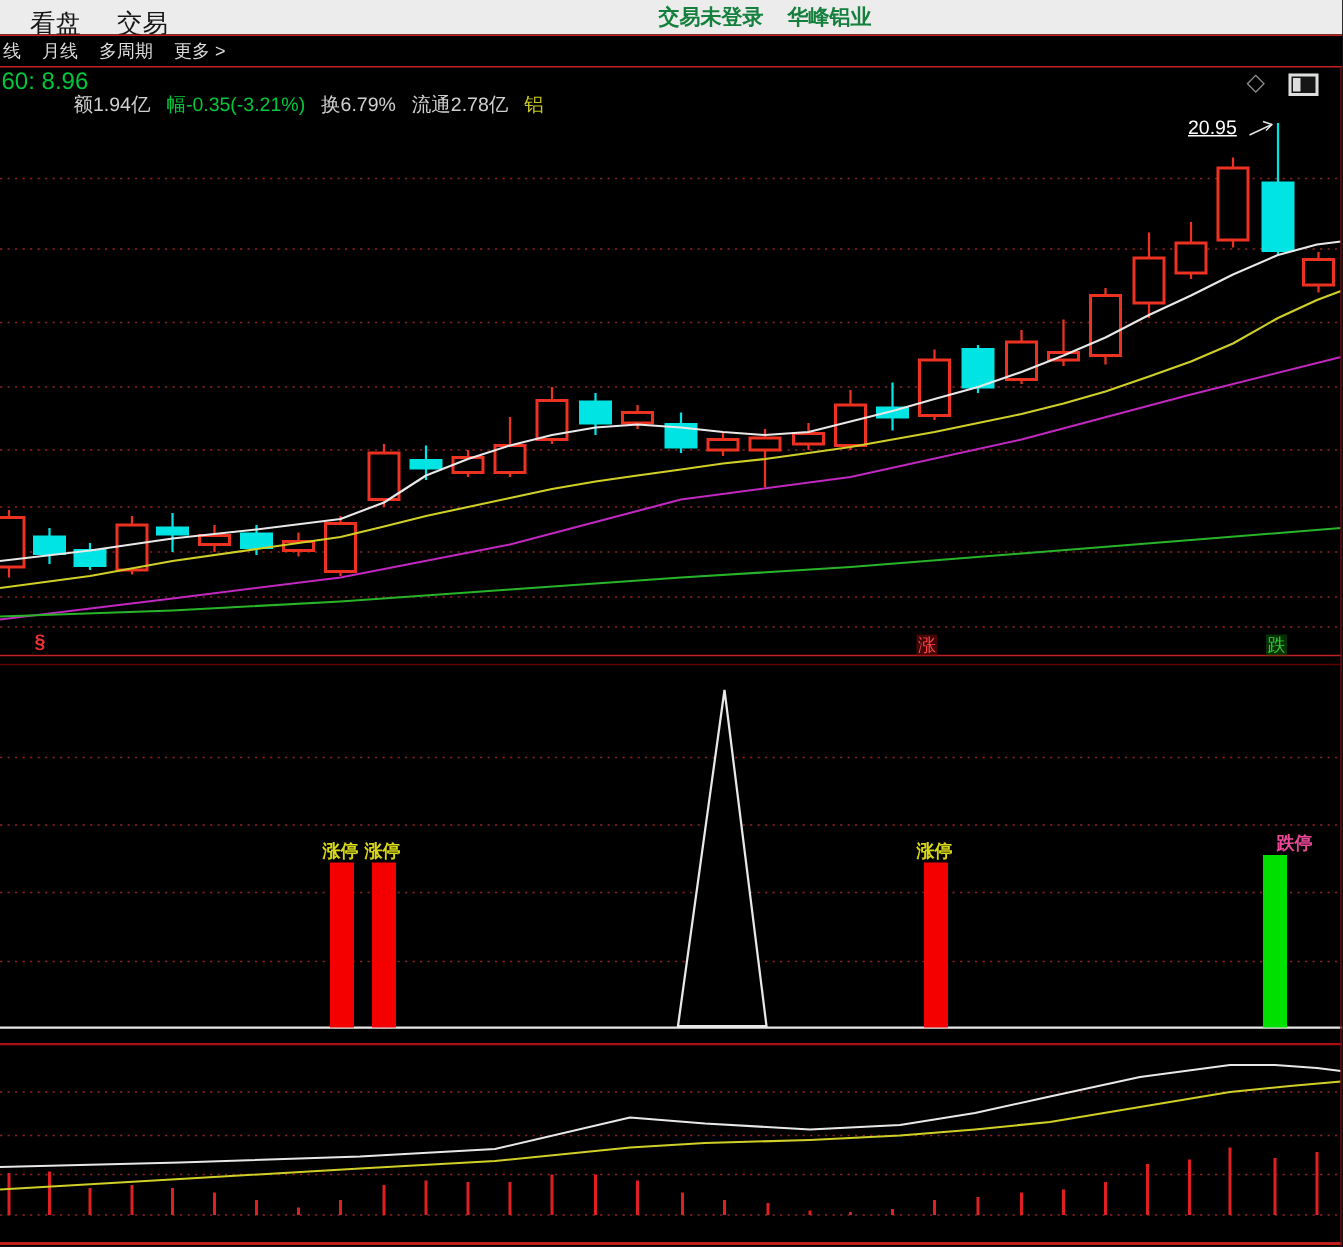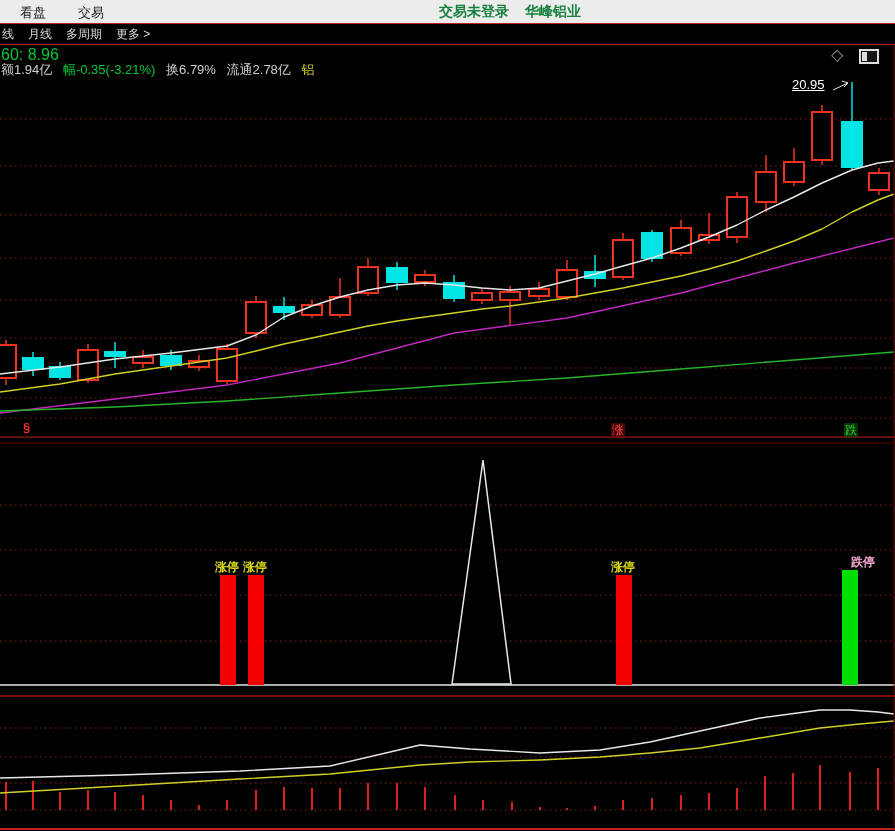--- a/index.html
+++ b/index.html
@@ -1,45 +1,45 @@
 <!DOCTYPE html>
 <html><head>
 <meta charset="utf-8">
 <style>
   html,body{margin:0;padding:0;background:#222;}
   .screen{position:relative;width:895px;height:831px;background:#000;overflow:hidden;
           font-family:"Liberation Sans",sans-serif;}
   
   .topbar{position:absolute;top:0;left:0;width:895px;height:23px;background:#ececec;z-index:6;}
-  .menu{position:absolute;top:4px;font-size:13px;color:#151515;cursor:default;}
+  .menu{position:absolute;top:4px;font-size:17px;color:#151515;cursor:default;}
   .menu.m0{left:20px;} .menu.m1{left:78px;}
   .status{position:absolute;top:3px;left:439px;font-size:14px;color:#15803d;font-weight:bold;}
   .status span{margin-right:16px;}
   
   .toolbar{position:absolute;top:23px;left:0;width:895px;height:22px;background:#000;
            border-top:1px solid #c02020;border-bottom:1px solid #c02020;box-sizing:border-box;z-index:6;}
   .tb-left{position:absolute;left:0;top:0;height:100%;display:flex;align-items:center;}
   .tb-left span{padding:0 7px;color:#dcdcdc;font-size:12px;}
   .tb-left span:first-child{padding-left:2px;}
   .tb-right{position:absolute;right:0;top:0;height:100%;display:flex;}
   .tbtn{display:flex;align-items:center;padding:0 9px;border-left:1px solid #c02020;
         color:#e4e4e4;font-size:12px;}
   
   .info1{position:absolute;left:1px;top:46px;font-size:16px;color:#00c83c;z-index:5;}
-  .info2{position:absolute;left:1px;top:61px;font-size:13px;z-index:5;white-space:nowrap;}
+  .info2{position:absolute;left:1px;top:61px;font-size:13px;z-index:5;white-space:nowrap;padding-left:48px;}
   .info2 span{margin-right:7px;}
   .iw{color:#d0d0d0;} .ig{color:#00c83c;} .iy{color:#c8c820;}
   
   .lbl{position:absolute;font-size:12px;z-index:5;white-space:nowrap;line-height:14px;}
   .lbl.price{color:#ffffff;font-size:13px;text-decoration:underline;}
   .lbl.sect{color:#f03030;font-weight:bold;font-size:13px;}
   .lbl.up-tag{color:#ff4040;background:rgba(110,10,10,.6);padding:0 1px;}
   .lbl.down-tag{color:#30d030;background:rgba(10,90,10,.55);padding:0 1px;}
   .lbl.sig{color:#d8d818;font-weight:bold;font-family:Liberation Serif, serif;}
-  .lbl.sig-blue{color:#f9a8d4;font-weight:bold;}
+  .lbl.sig-blue{color:#ec4899;font-weight:bold;}
   
   .icon-diamond{position:absolute;left:831px;top:45px;color:#909090;font-size:16px;z-index:5;}
   .icon-book{position:absolute;left:859px;top:49px;width:16px;height:11px;border:2px solid #dedede;
              background:#161616;z-index:5;}
   .icon-book .fill{position:absolute;left:1px;top:1px;width:5px;height:9px;background:#dedede;}
   svg{position:absolute;left:0;top:0;z-index:2;}
 </style>
 </head>
 <body>
 

